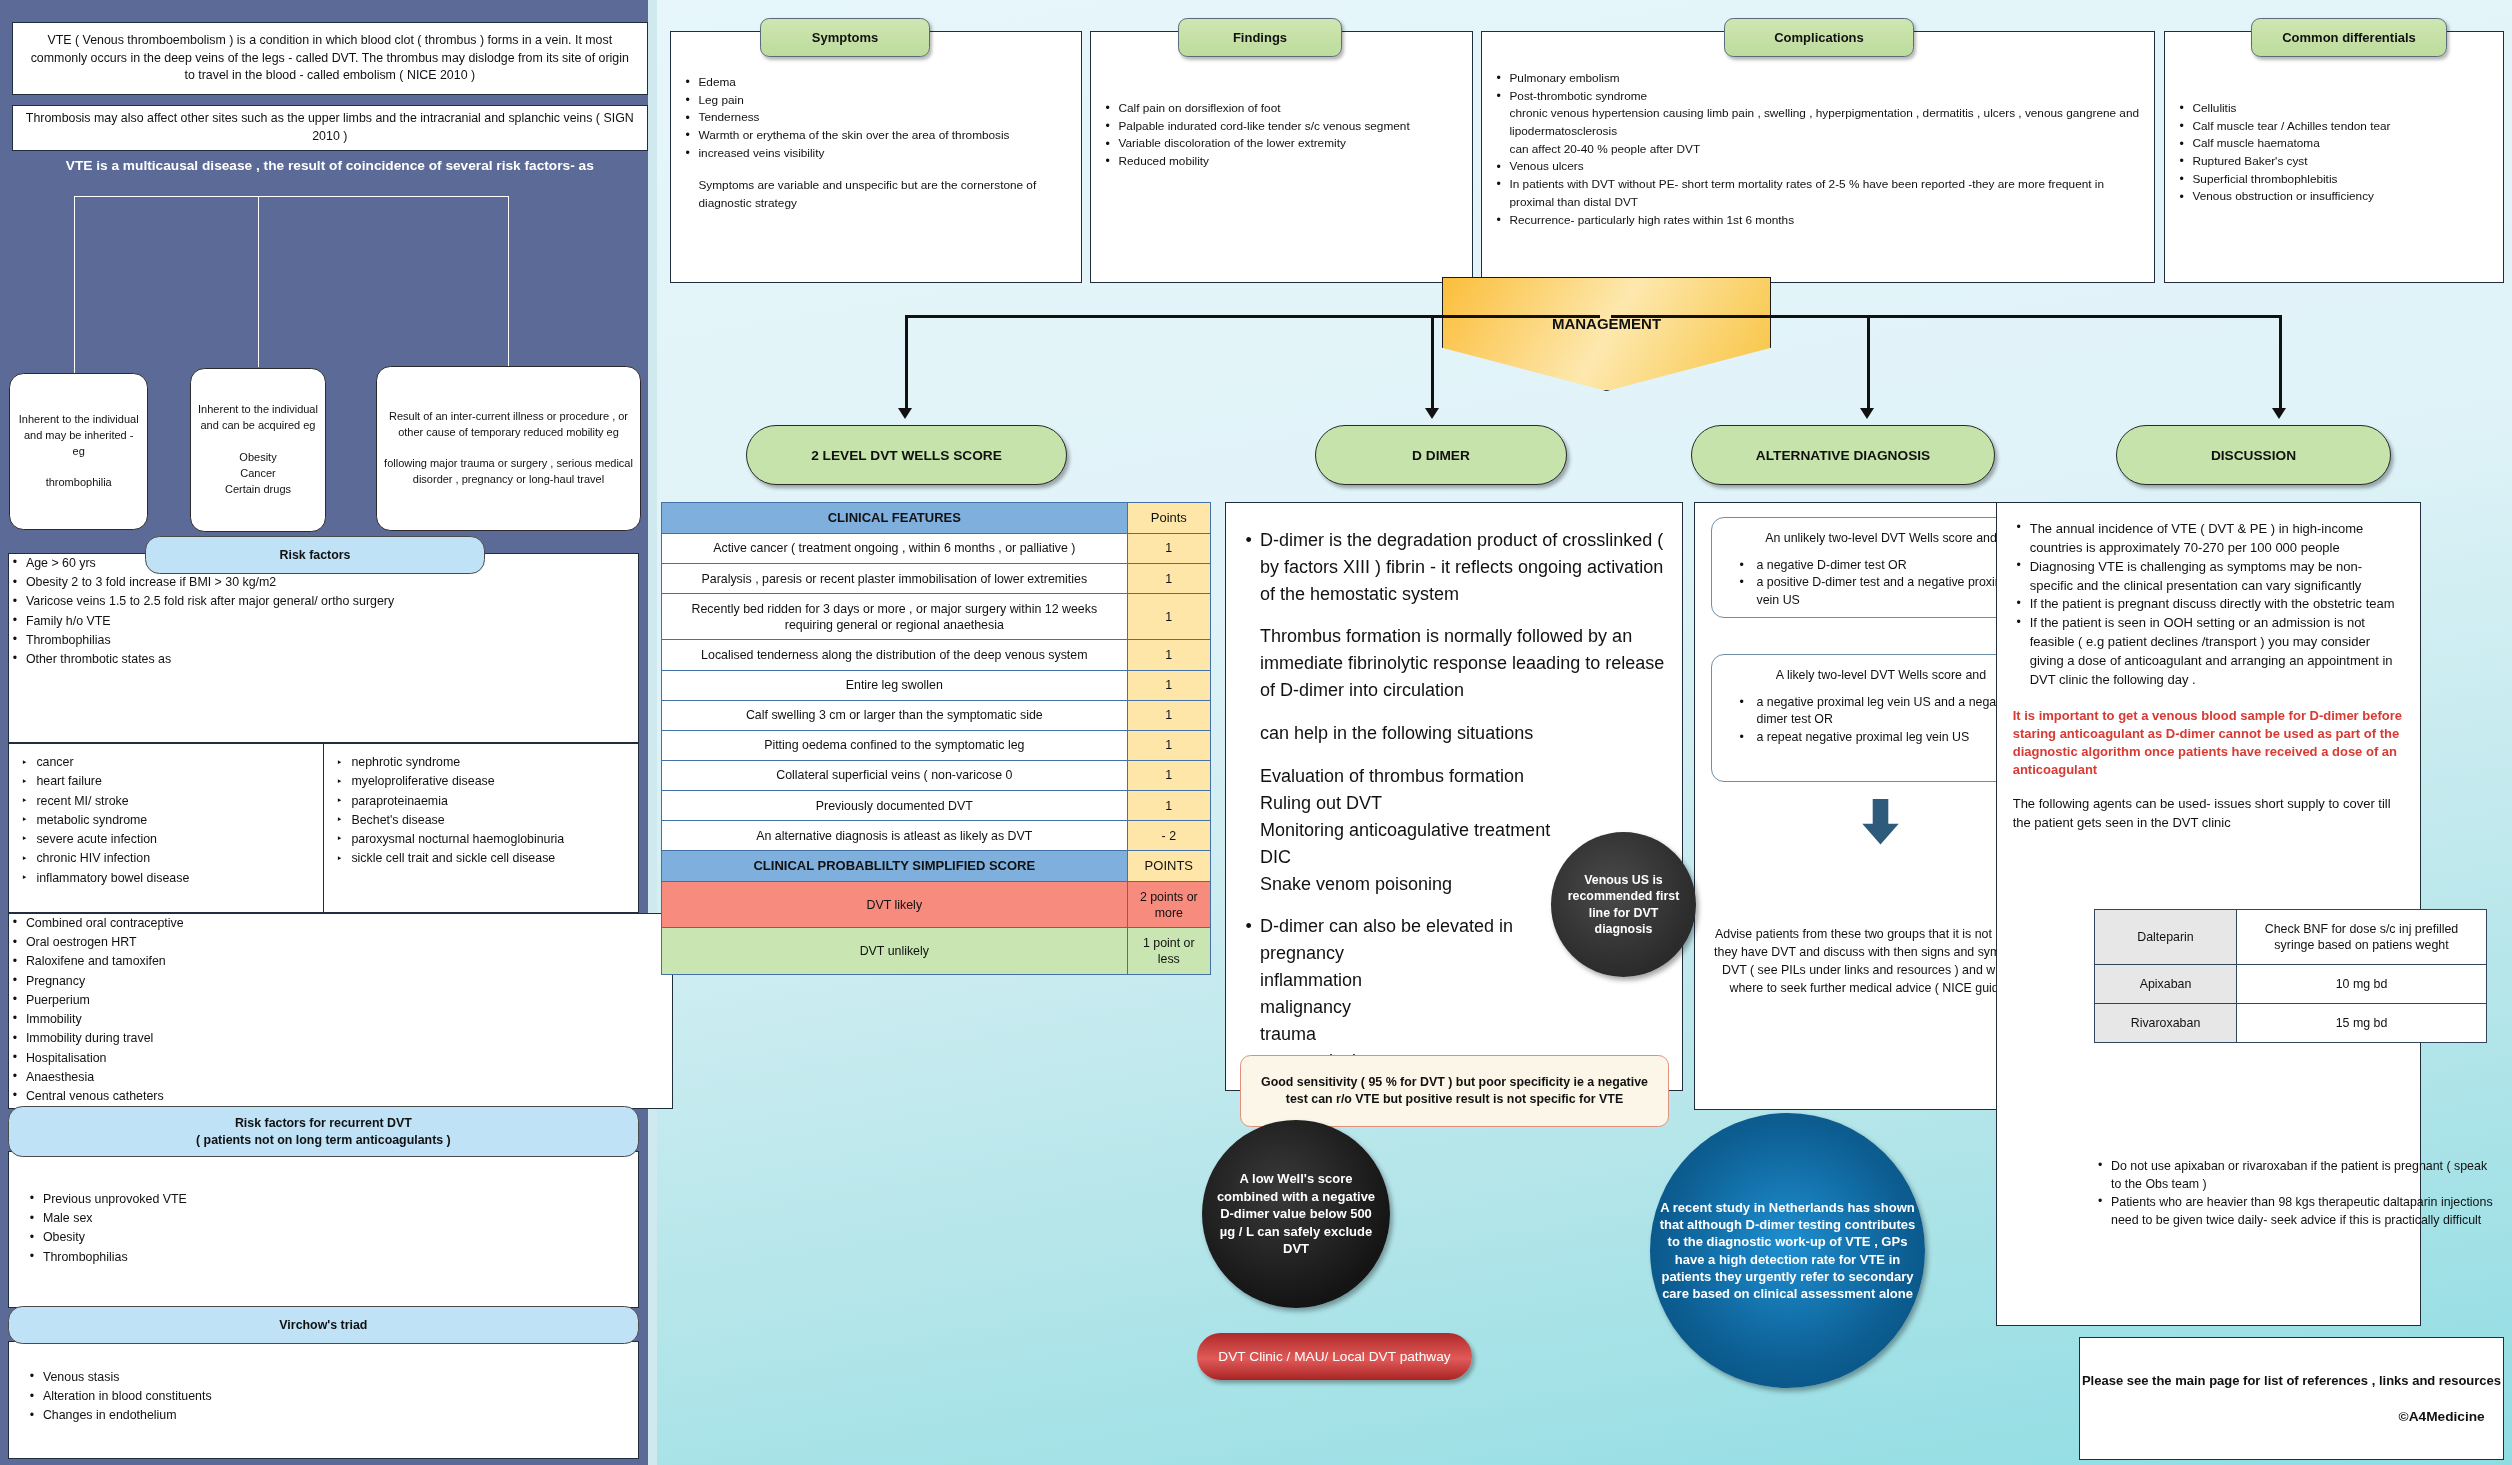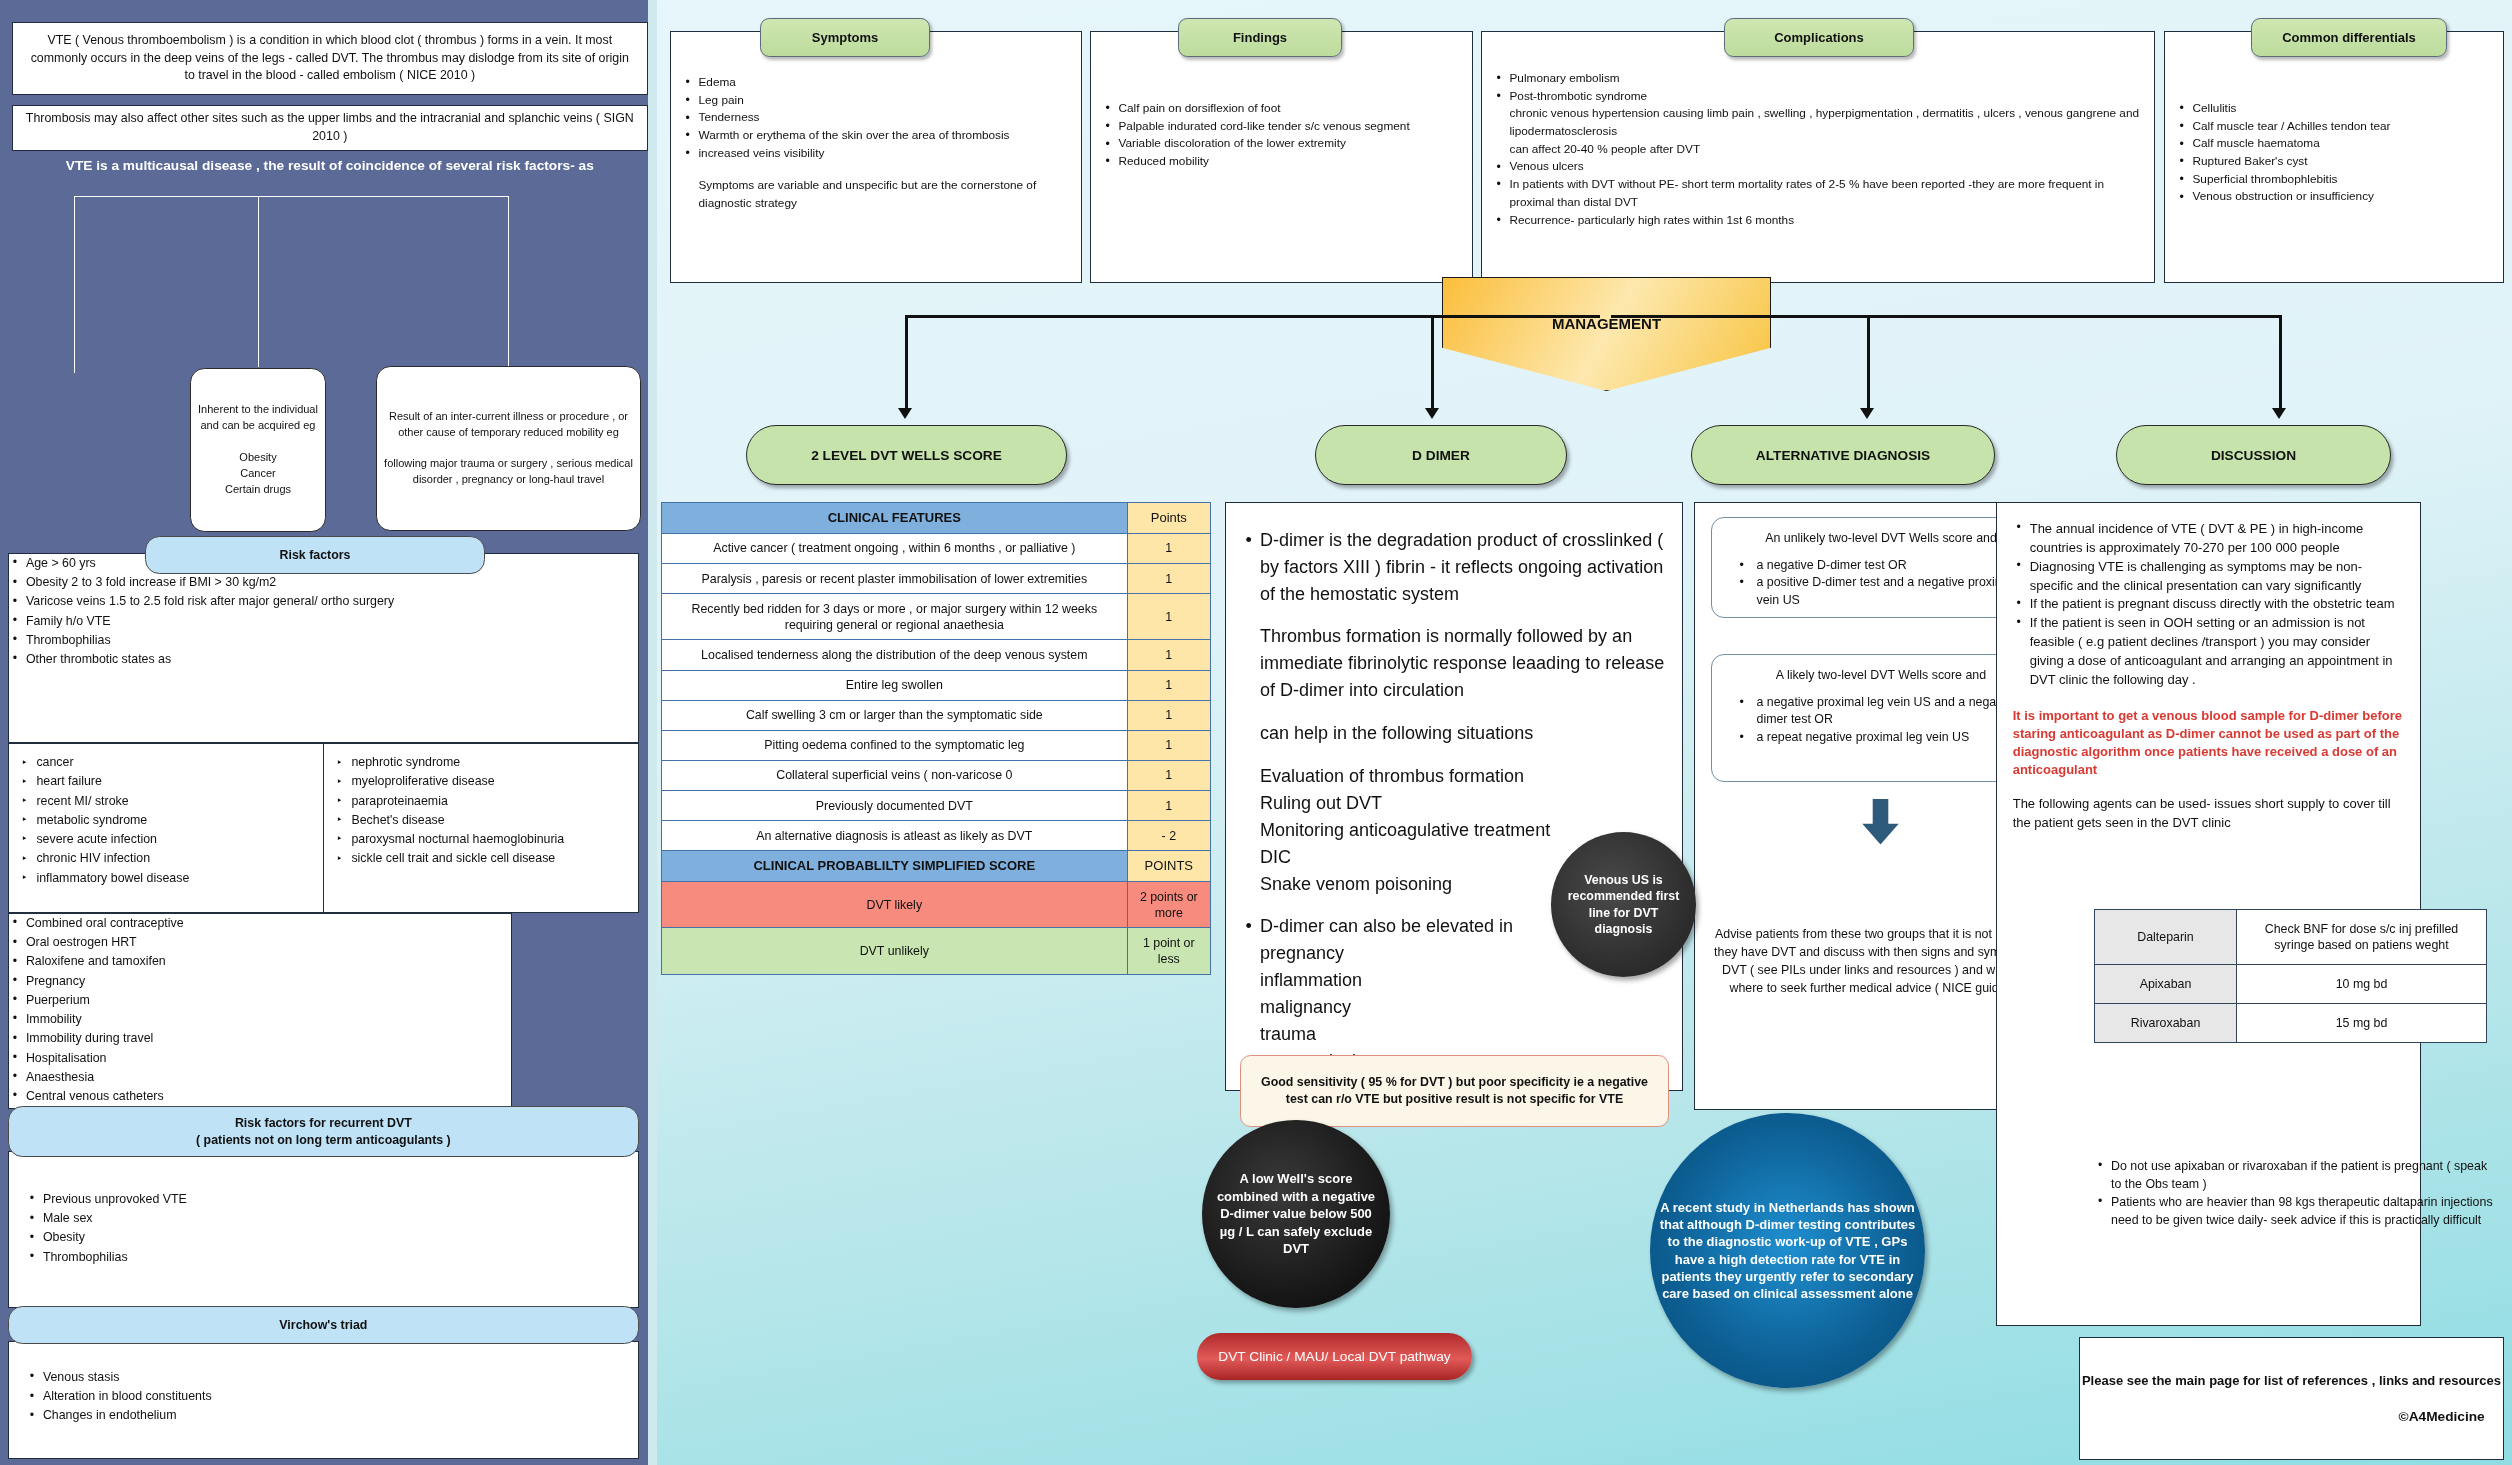--- a/index.html
+++ b/index.html
@@ -41,21 +41,21 @@
         text-align:center;font-weight:bold;font-size:12.4px;color:#111;line-height:1.3;padding:2.6px 6.5px;}
   .pill-risk{left:145px;top:536px;width:340px;height:38px;}
   .pill-recur{left:7.9px;top:1106px;width:631px;height:51px;}
   .pill-virchow{left:7.9px;top:1306px;width:631px;height:38px;}
 
   .listbox{position:absolute;background:#fff;border:1px solid #1f2d3d;box-sizing:border-box;}
   .lb-risk{left:7.9px;top:553px;width:631px;height:190px;}
   .lb-twocol{left:7.9px;top:743px;width:631px;height:170px;display:flex;}
   .lb-twocol > div{flex:1;padding:9.2px 10.5px 0 10.5px;}
   .lb-twocol > div:first-child{border-right:1px solid #1f2d3d;}
-  .lb-meds{left:7.9px;top:913px;width:504px;height:196px;}
+  .lb-meds{left:7.9px;top:913px;width:665px;height:196px;}
   .lb-recur{left:7.9px;top:1151px;width:631px;height:157px;}
   .lb-virchow{left:7.9px;top:1341px;width:631px;height:118px;}
 
   ul.plain{list-style:none;margin:0;padding:0;}
   ul.plain li{font-size:12.4px;line-height:1.55;color:#111;position:relative;padding-left:17px;}
   ul.plain li:before{content:"•";position:absolute;left:3.9px;top:-0.7px;font-size:12.4px;}
   ul.tri li:before{content:"‣";left:2.6px;font-size:13px;}
   .lb-pad{padding:19.6px 17px 0 17px;}
   .lb-pad-sm{padding:11.8px 17px 0 17px;}
 
@@ -209,20 +209,25 @@
   <div class="wbox intro2 ctext">
     <div class="intro-p">Thrombosis may also affect other sites such as the upper limbs and the intracranial and splanchic veins ( SIGN 2010 )</div>
   </div>
   <div class="multicausal">VTE is a multicausal disease , the result of coincidence of several risk factors- as</div>
 
   <div class="connector" style="left:74px;top:196px;height:177px;"></div>
   <div class="connector" style="left:258px;top:196px;height:171px;"></div>
   <div class="connector" style="left:508px;top:196px;height:170px;"></div>
   <div class="connector" style="left:74px;top:196px;width:435px;height:1.3px;"></div>
 
+  <div class="rbox rb1">
+    <span style="white-space:pre-line">Inherent to the individual and may be inherited - eg
+
+thrombophilia</span>
+  </div>
   <div class="rbox rb2">
     <span style="white-space:pre-line">Inherent to the individual and can be acquired eg
 
 Obesity
 Cancer
 Certain drugs</span>
   </div>
   <div class="rbox rb3">
     <span style="white-space:pre-line">Result of an inter-current illness or procedure , or other cause of temporary reduced mobility eg
 

